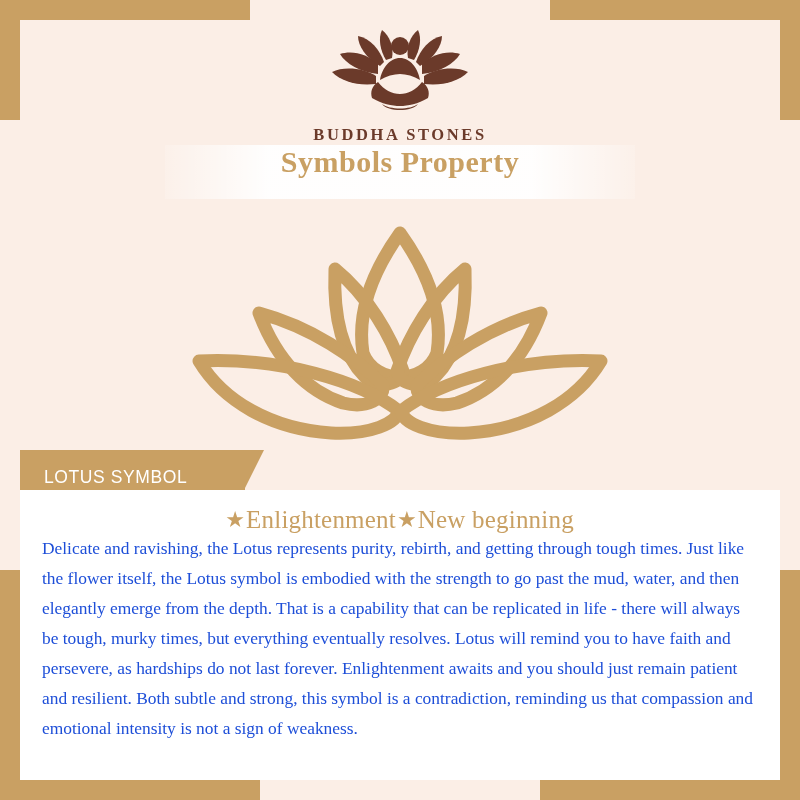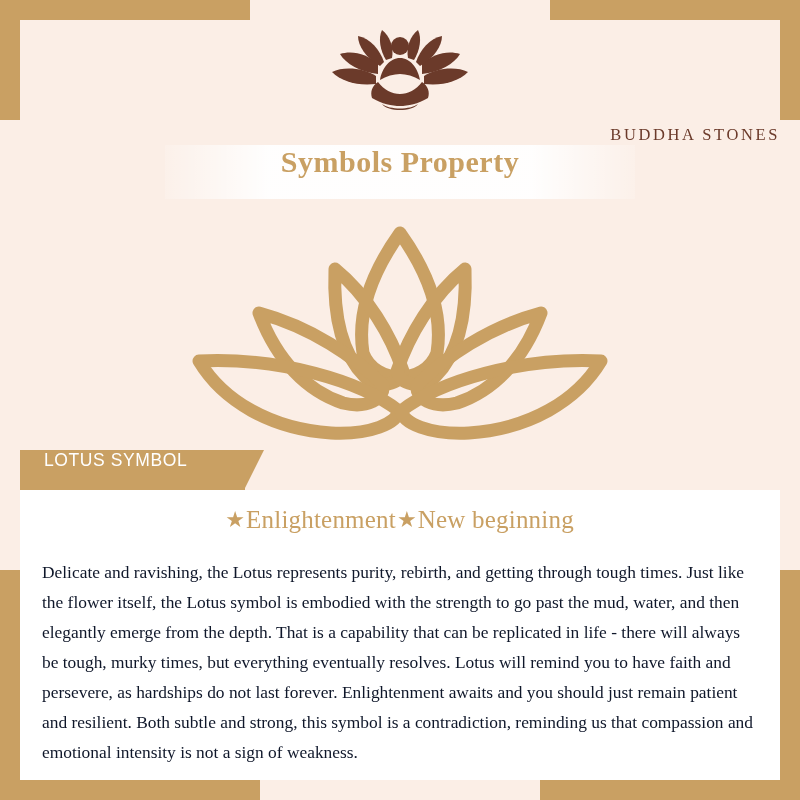--- a/index.html
+++ b/index.html
@@ -105,24 +105,23 @@
     text-align: center;
   }
   .logo-mark {
     display: block;
     margin: 0 auto;
   }
   .logo-text {
     margin-top: 2px;
     font-size: 16.5px;
     letter-spacing: 2.6px;
-    font-weight: normal;
+    font-weight: bold;
     color: #6b3a2a;
     font-family: "Liberation Serif", serif;
-    text-align: right;
   }
 
   
   .title-band {
     position: absolute;
     left: 145px;
     width: 470px;
     top: 125px;
     height: 54px;
     background: linear-gradient(to right, rgba(255,255,255,0.15), rgba(255,255,255,0.95) 22%, rgba(255,255,255,0.95) 78%, rgba(255,255,255,0.15));
@@ -148,21 +147,21 @@
 
   
   .ribbon {
     position: absolute;
     left: 0;
     top: 430px;
     height: 54px;
     width: 225px;
     background: #c9a063;
     display: flex;
-    align-items: flex-start;
+    align-items: center;
     padding-left: 24px;
     box-sizing: border-box;
   }
   .ribbon:after {
     content: "";
     position: absolute;
     right: -19px;
     top: 0;
     width: 0; height: 0;
     border-top: 38px solid #c9a063;
@@ -200,24 +199,23 @@
     vertical-align: 1px;
   }
   .headline .word {
     padding: 0 1px;
   }
 
   .body-copy {
     font-family: "Liberation Serif", serif;
     font-size: 17.4px;
     line-height: 1.72;
-    color: #0f172a;
+    color: #1d4ed8;
     text-align: left;
     padding: 0 10px;
-    margin-top: 24px;
   }
 </style>
 </head>
 <body>
 
 <div class="page">
 
   <div class="corner corner-tl"></div>
   <div class="corner corner-tl2"></div>
   <div class="corner corner-tr"></div>

